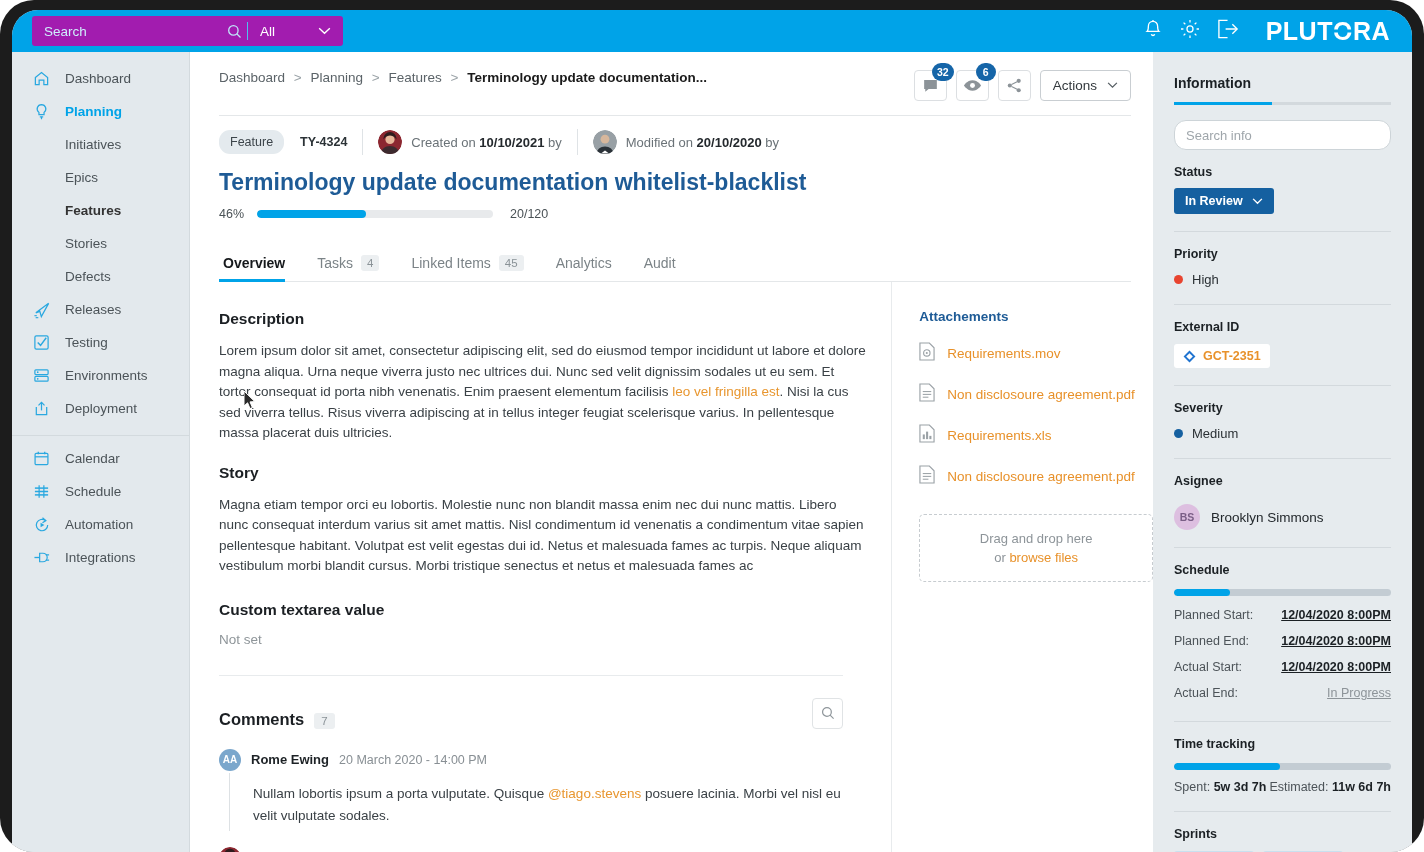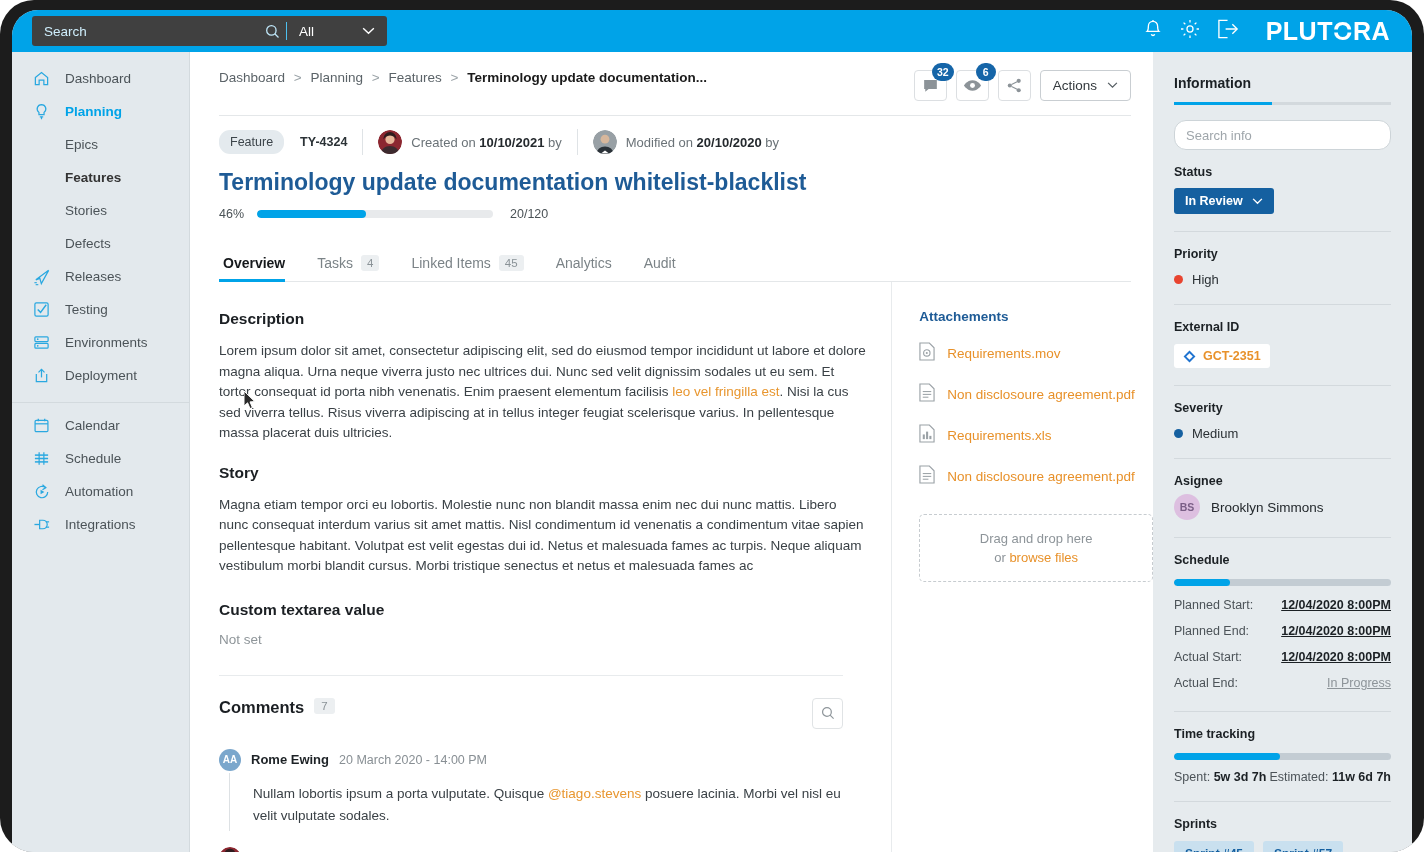--- a/index.html
+++ b/index.html
@@ -30,22 +30,22 @@
 
   
   .topbar {
     position: absolute; left: 0; top: 0;
     width: 100%; height: 42px;
     background: #00a3e8;
     display: flex; align-items: center;
   }
   .search-wrap {
     margin-left: 20px;
-    width: 355px; height: 30px;
-    background: #404040;
+    width: 311px; height: 30px;
+    background: #a21caf;
     border-radius: 3px;
     display: flex; align-items: center;
   }
   .search-input {
     flex: 1;
     border: none; outline: none; background: transparent;
     color: #ffffff; font-size: 13.5px;
     font-family: "Liberation Sans", sans-serif;
     padding-left: 12px;
   }
@@ -216,21 +216,21 @@
     border: 1.5px dashed #c7ccd0; border-radius: 5px;
     display: flex; flex-direction: column;
     align-items: center; justify-content: center;
     font-size: 13px; color: #8d9499; line-height: 19px;
     cursor: pointer;
   }
   .dropzone .bf { color: #e8912a; }
 
   .cdivider { height: 1px; background: #e8ebed; margin: 28px 24px 0 0; }
   .commentshdr {
-    display: flex; align-items: flex-start; gap: 10px;
+    display: flex; align-items: flex-end; gap: 10px;
     padding-top: 22px; padding-right: 24px;
   }
   .commentshdr h3 { font-size: 16.5px; font-weight: bold; color: #1b1f23; }
   .commentshdr .cnt {
     background: #eceff1; color: #8a9297;
     font-size: 11.5px; padding: 2px 7px; border-radius: 3px;
   }
   .csearch {
     margin-left: auto; width: 31px; height: 31px;
     border: 1px solid #e0e3e5; border-radius: 4px; background: #fff;
@@ -283,21 +283,21 @@
   .isep { height: 1px; background: #d3d9dd; margin-top: 17px; }
   .dotline { display: flex; align-items: center; gap: 9px; margin-top: 11px; }
   .dot { width: 9px; height: 9px; border-radius: 50%; }
   .dotline span { font-size: 13px; color: #2a3034; }
   .extid {
     display: inline-flex; align-items: center; gap: 7px;
     background: #fff; border-radius: 3px;
     padding: 5px 9px; margin-top: 10px; cursor: pointer;
   }
   .extid span { font-size: 12.5px; font-weight: bold; color: #e8912a; }
-  .assignee { display: flex; align-items: center; gap: 11px; margin-top: 6px; }
+  .assignee { display: flex; align-items: center; gap: 11px; margin-top: 16px; }
   .ava-init {
     width: 26px; height: 26px; border-radius: 50%;
     background: #ddbfe0; color: #7a5e86;
     font-size: 10.5px; font-weight: bold;
     display: flex; align-items: center; justify-content: center;
   }
   .assignee .nm { font-size: 13.5px; color: #23282c; }
   .minibar {
     height: 7px; border-radius: 4px; background: #c3ccd3;
     margin-top: 12px; overflow: hidden;
@@ -392,20 +392,23 @@
         <span class="nico">
           <svg width="17" height="18" viewBox="0 0 18 19">
                 <path d="M9 1.6a4.6 4.6 0 0 0-2.7 8.3v2.3h5.4V9.9A4.6 4.6 0 0 0 9 1.6z" fill="none" stroke="#2aa8e0" stroke-width="1.3"></path>
                 <line x1="7.2" y1="14.6" x2="10.8" y2="14.6" stroke="#2aa8e0" stroke-width="1.3"></line>
                 <line x1="9" y1="14.6" x2="9" y2="17.2" stroke="#2aa8e0" stroke-width="1.3"></line>
               </svg>
         </span>
         <span>Planning</span>
       </div>
 
+      <div class="navitem sub">
+        <span>Initiatives</span>
+      </div>
       <div class="navitem sub">
         <span>Epics</span>
       </div>
       <div class="navitem sub bold">
         <span>Features</span>
       </div>
       <div class="navitem sub">
         <span>Stories</span>
       </div>
       <div class="navitem sub">

